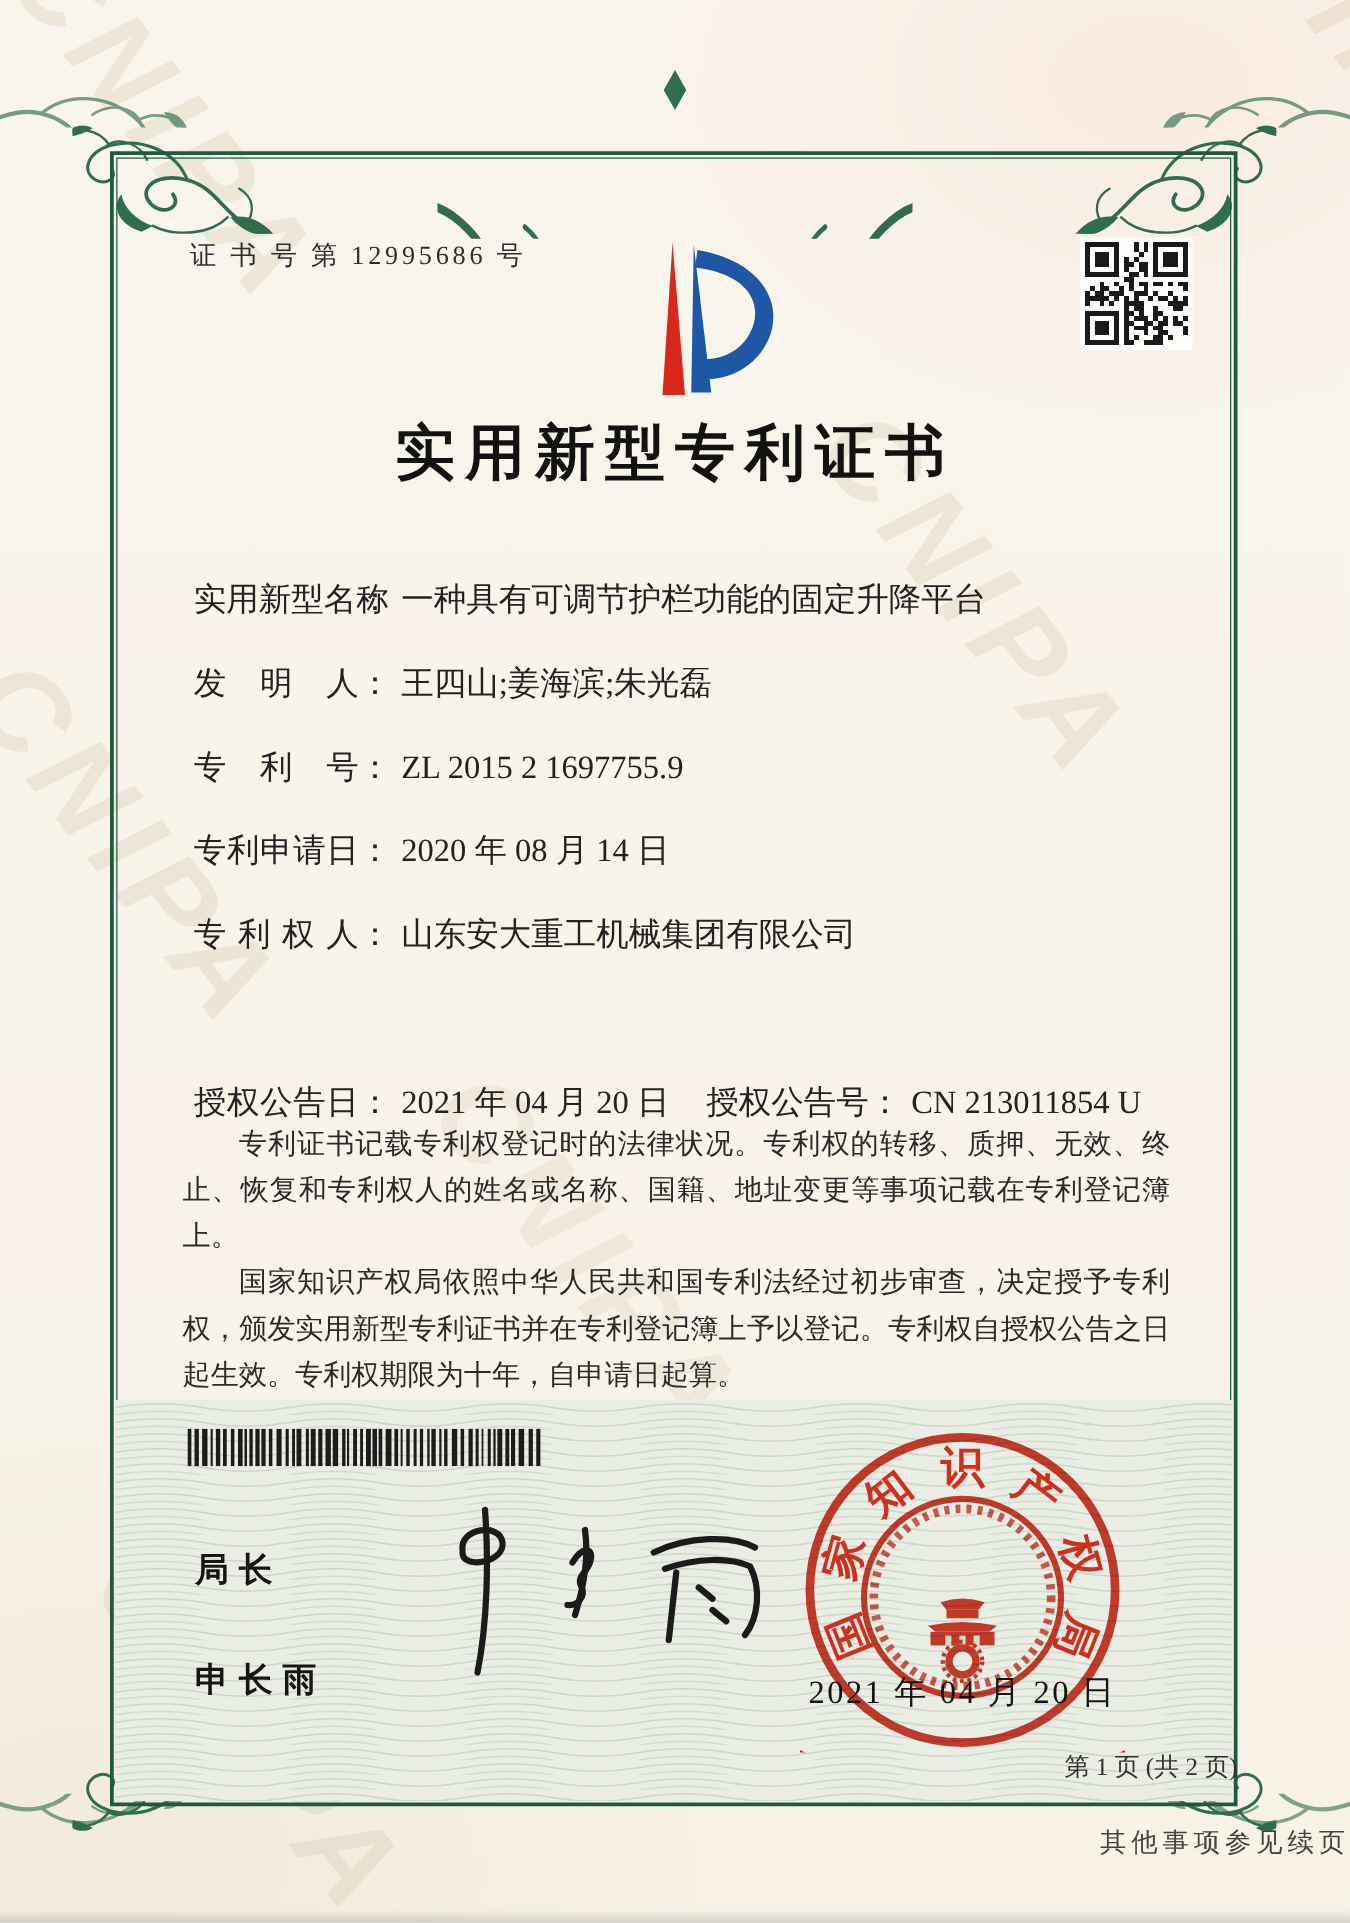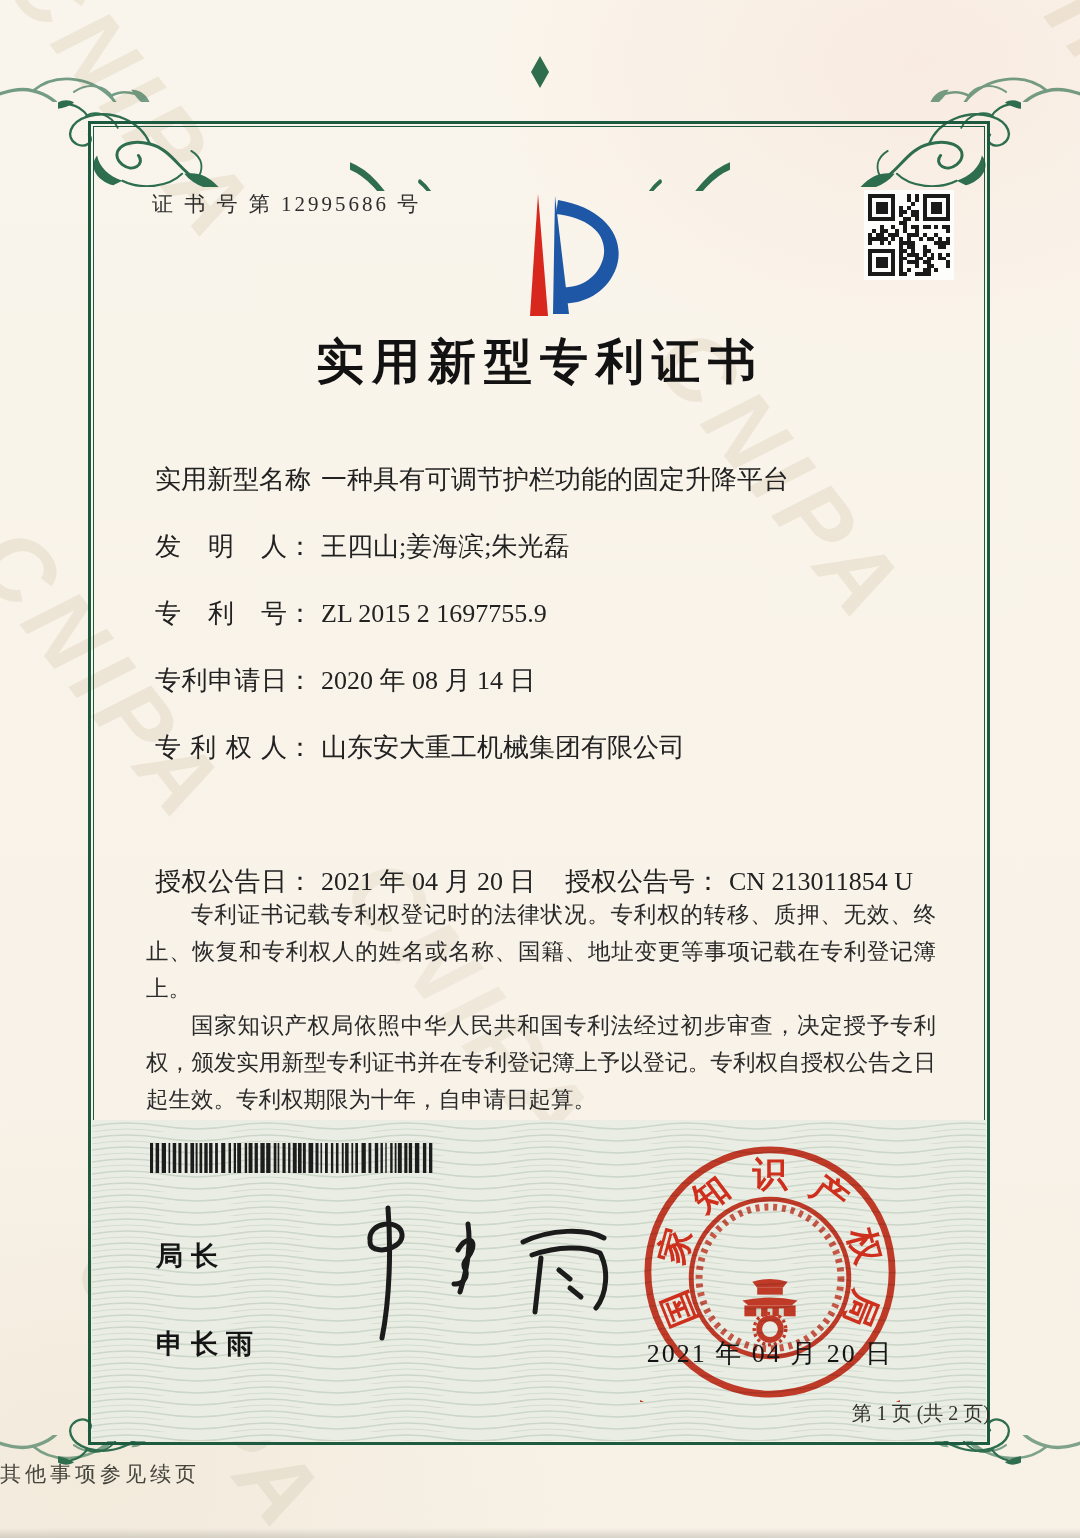--- a/index.html
+++ b/index.html
@@ -50,21 +50,21 @@
   .signature{position:absolute;left:318px;top:1198px;}
   
   .seal{position:absolute;left:640px;top:1142px;width:260px;height:260px;}
   .seal svg{position:absolute;inset:0;opacity:.93;mix-blend-mode:multiply;}
   .seal-arc{position:absolute;inset:0;}
   .seal-arc span{position:absolute;left:50%;top:50%;font:700 35px "Liberation Serif",serif;}
   .seal-date{position:absolute;left:635px;top:1336px;width:270px;text-align:center;
              font-size:26px;letter-spacing:2px;color:#141414;z-index:5;}
   
   .pageinfo{position:absolute;left:88px;width:902px;top:1400px;text-align:right;font-size:20px;color:#30302c;}
-  .note{position:absolute;left:0;right:0;top:1460px;text-align:left;font-size:21px;letter-spacing:4px;color:#45443c;}
+  .note{position:absolute;left:0;right:0;top:1460px;text-align:right;font-size:21px;letter-spacing:4px;color:#45443c;}
 </style>
 </head>
 <body>
 
 <div class="page">
 
   <span class="wm" style="left:-40px;top:40px">CNIPA</span>
   <span class="wm" style="left:905px;top:-50px">CNIPA</span>
   <span class="wm" style="left:610px;top:420px">CNIPA</span>
   <span class="wm" style="left:-70px;top:620px">CNIPA</span>

